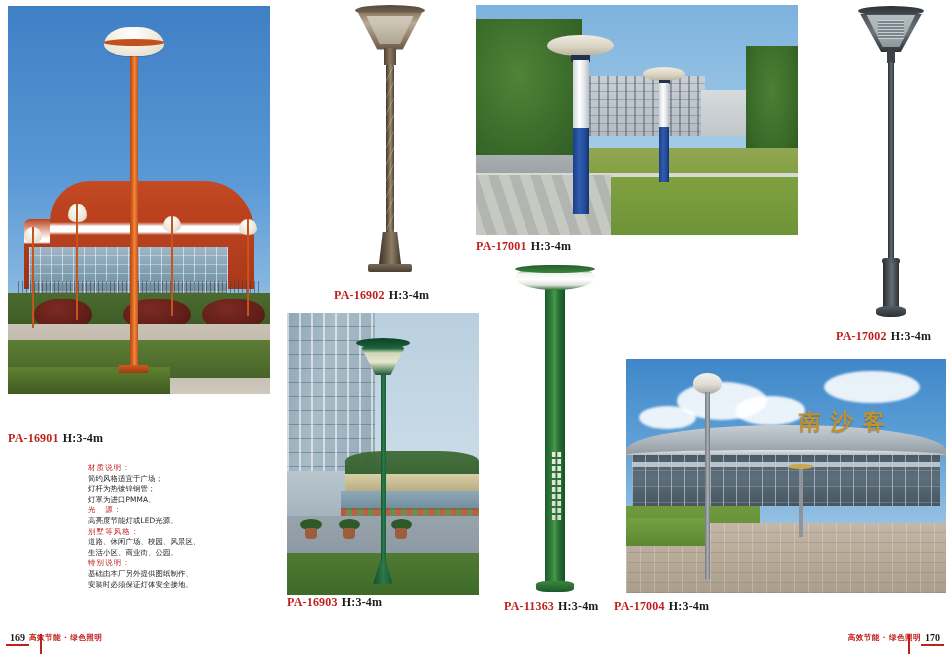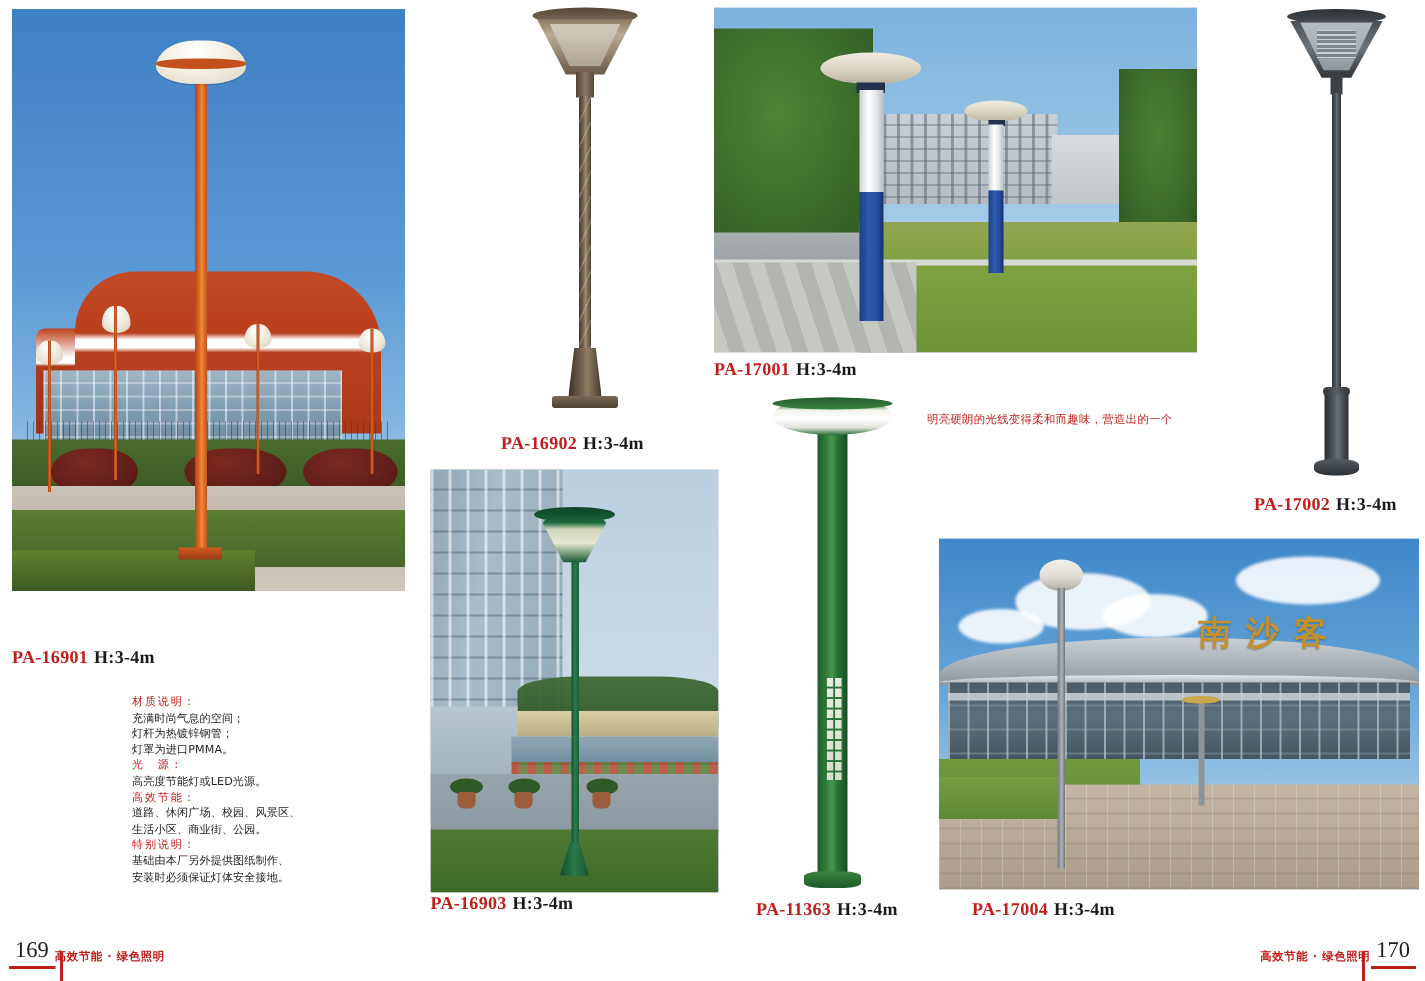--- a/index.html
+++ b/index.html
@@ -250,21 +250,21 @@
         font-family:"DejaVu Sans","Liberation Sans",sans-serif;font-size:7.4px;line-height:10.6px;}
   .spec .h{color:#c0201c;font-weight:normal;letter-spacing:1.2px;}
   .spec .b{color:#1d1d1d;letter-spacing:.1px;}
 
   .desc{position:absolute;left:618px;top:272px;width:230px;
         font-family:"DejaVu Sans","Liberation Sans",sans-serif;font-size:7.6px;line-height:15px;
         color:#c0201c;letter-spacing:.2px;}
 
   
   .footer{position:absolute;bottom:8px;display:flex;align-items:flex-end;gap:0;}
-  .footer .num{font-family:"Liberation Serif",serif;font-weight:normal;font-size:15px;color:#1a1a1a;
+  .footer .num{font-family:"Liberation Serif",serif;font-weight:bold;font-size:10px;color:#1a1a1a;
                 border-bottom:2px solid #c0201c;padding:0 4px 1px 4px;margin-top:26px;}
   .footer .cn{font-family:"DejaVu Sans",sans-serif;font-size:7.6px;font-weight:bold;color:#c0201c;
                letter-spacing:.4px;padding-bottom:3px;}
   #footL{left:6px;}
   #footL .bar{position:absolute;left:34px;bottom:-8px;width:2px;height:20px;background:#c0201c;}
   #footR{right:6px;}
   #footR .bar{position:absolute;right:34px;bottom:-8px;width:2px;height:20px;background:#c0201c;}
 </style>
 </head>
 <body>
@@ -438,41 +438,40 @@
     <div class="plazagrid"></div>
     <div class="grass2"></div>
     <div class="smallpole">
         <div class="d"></div>
       </div>
     <div class="gray-pole">
       <div class="disc"></div>
       <div class="shaft"></div>
     </div>
   </div>
-  <div class="caption" style="left:648px;top:600px;">
+  <div class="caption" style="left:614px;top:600px;">
     <span class="model">PA-17004</span><span class="size">H:3-4m</span>
   </div>
 
   <div class="spec">
     <div class="h">材质说明：</div>
-    <div class="b">充满时尚气息的空间；</div>
+    <div class="b">简约风格适宜于广场；</div>
     <div class="b">灯杆为热镀锌钢管；</div>
     <div class="b">灯罩为进口PMMA。</div>
     <div class="h">光　源：</div>
     <div class="b">高亮度节能灯或LED光源。</div>
-    <div class="h">高效节能：</div>
+    <div class="h">别墅等风格：</div>
     <div class="b">道路、休闲广场、校园、风景区、</div>
     <div class="b">生活小区、商业街、公园。</div>
     <div class="h">特别说明：</div>
     <div class="b">基础由本厂另外提供图纸制作、</div>
     <div class="b">安装时必须保证灯体安全接地。</div>
   </div>
 
   <div class="desc">
-    <div>明亮硬朗的光线变得柔和而趣味，营造出的一个</div>
   </div>
 
   <div class="footer" id="footL">
     <span class="num">169</span>
     <span class="cn">高效节能 · 绿色照明</span>
     <span class="bar"></span>
   </div>
   <div class="footer" id="footR">
     <span class="cn">高效节能 · 绿色照明</span>
     <span class="num">170</span>

